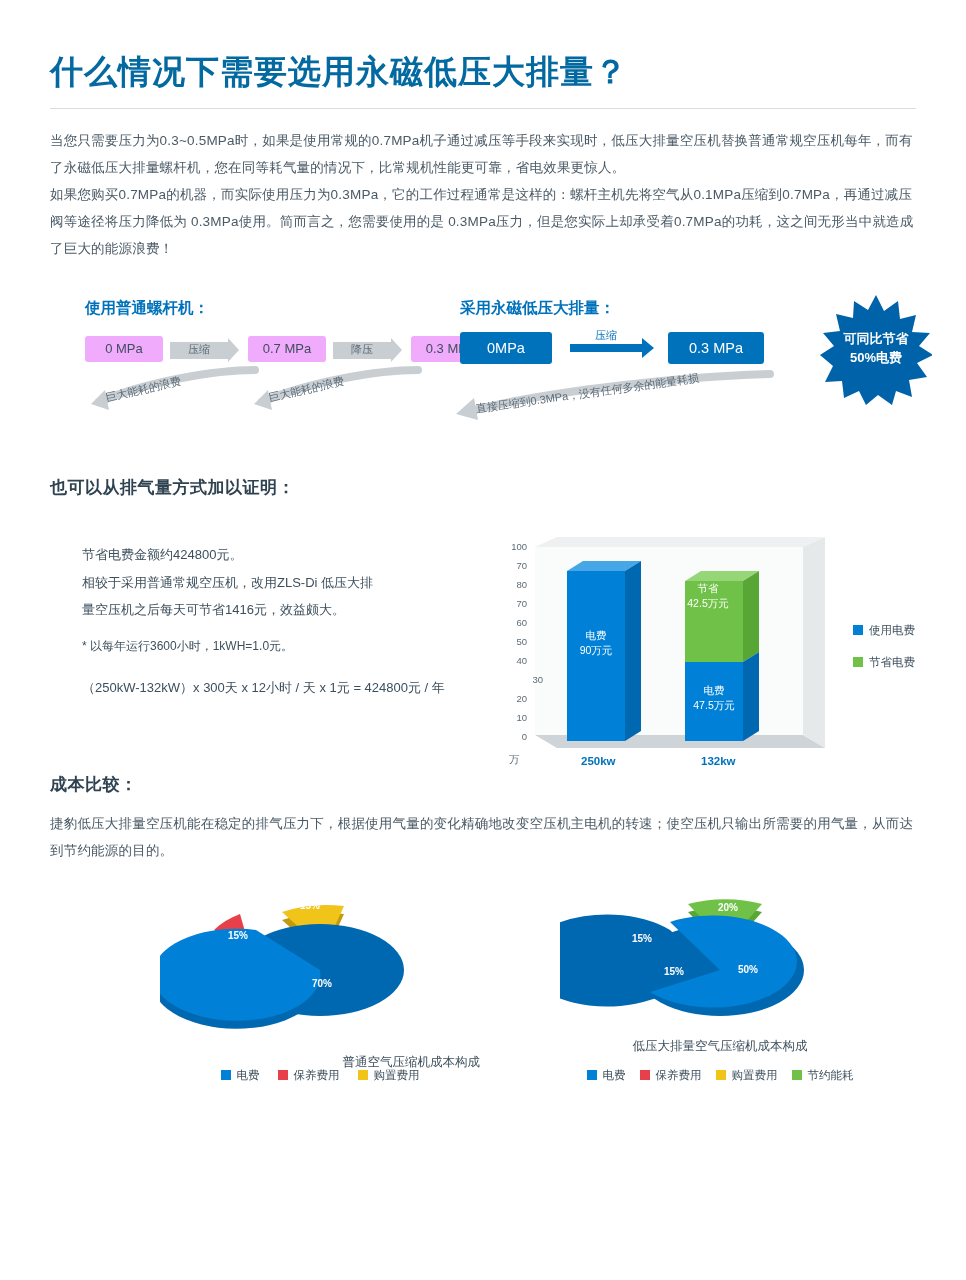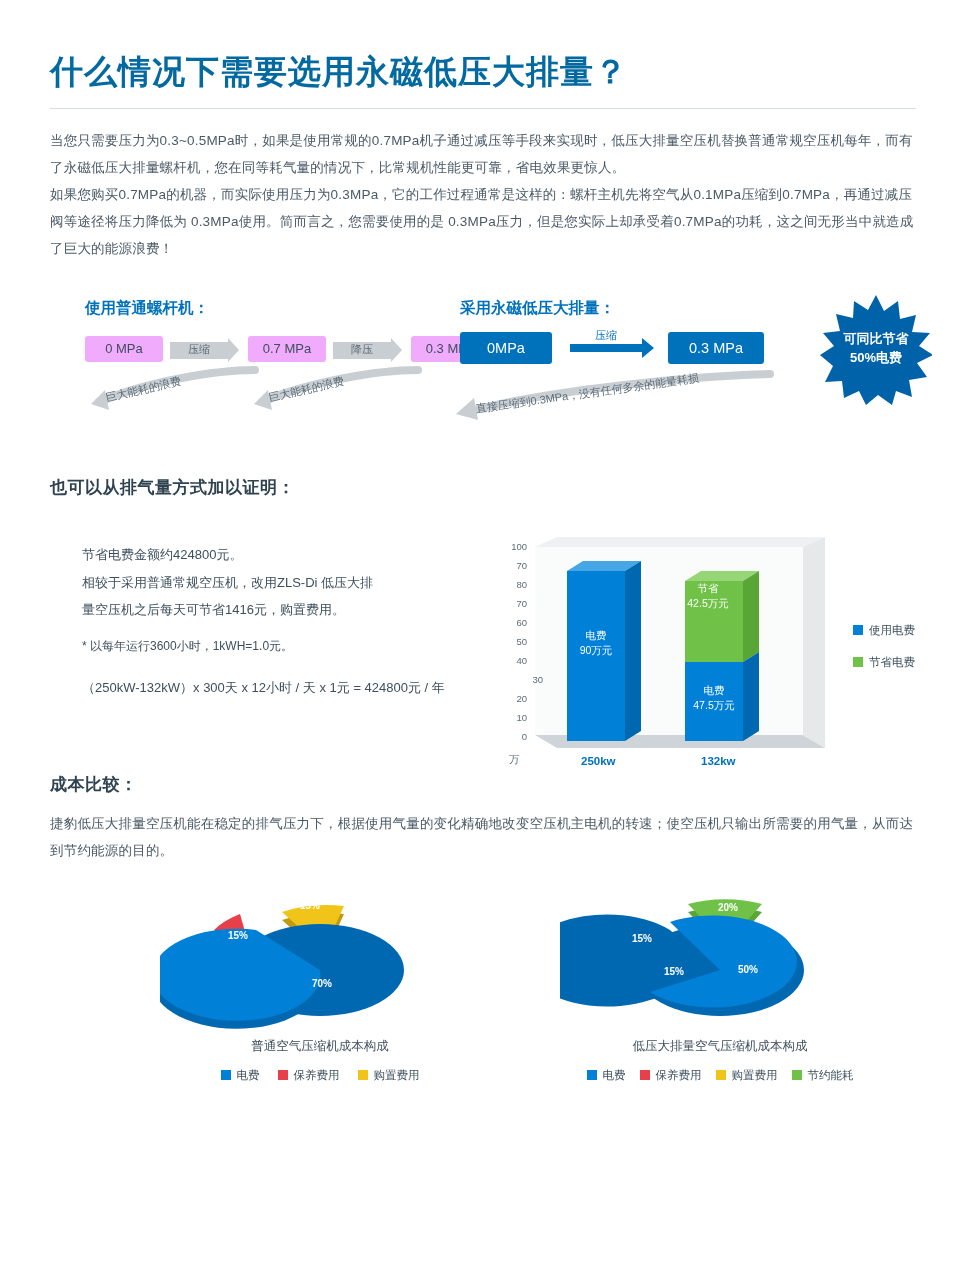--- a/index.html
+++ b/index.html
@@ -222,21 +222,21 @@
     </div>
   </div>
 
   <div class="sec-h" style="margin-top:28px;">也可以从排气量方式加以证明：</div>
 
   <div class="barblock">
 
     <div class="bar-left">
       <div>节省电费金额约424800元。</div>
       <div>相较于采用普通常规空压机，改用ZLS-Di 低压大排</div>
-      <div>量空压机之后每天可节省1416元，购置费用。</div>
+      <div>量空压机之后每天可节省1416元，效益颇大。</div>
       <div class="small" style="margin-top:10px;">* 以每年运行3600小时，1kWH=1.0元。</div>
       <div class="formula">（250kW-132kW）x 300天 x 12小时 / 天 x 1元 = 424800元 / 年</div>
     </div>
 
     <div class="chart">
 
       <svg style="position:absolute; left:0; top:0;" width="440" height="235" viewBox="0 0 440 235">
         <polygon points="30,202 52,215 320,215 298,202" fill="#cfd4d8"></polygon>
         <polygon points="30,14 30,202 298,202 298,14" fill="#fafbfb"></polygon>
         <polygon points="30,14 52,4 320,4 298,14" fill="#eef0f1"></polygon>
@@ -323,21 +323,21 @@
         </g>
 
         <path d="M160 100 L96 60 A84 46 0 1 0 160 100 Z" fill="#0068b0"></path>
         <ellipse cx="160" cy="92" rx="84" ry="46" fill="#0068b0"></ellipse>
         <path d="M160 92 L96 52 A84 46 0 1 0 160 92 Z" fill="#0080d6"></path>
       </svg>
       <div class="slice-lbl" style="left:152px; top:100px;">70%</div>
       <div class="slice-lbl" style="left:68px; top:52px;">15%</div>
       <div class="slice-lbl" style="left:140px; top:22px;">15%</div>
 
-      <div class="pie-caption" style="top:160px;">普通空气压缩机成本构成</div>
+      <div class="pie-caption" style="top:176px;text-align:right;">普通空气压缩机成本构成</div>
       <div class="pie-legend" style="top:190px;">
         <span class="legend-item">
           <span class="legend-sq" style="background:#0080d6;"></span>
           <span>电费</span>
         </span>
         <span class="legend-item">
           <span class="legend-sq" style="background:#e8404a;"></span>
           <span>保养费用</span>
         </span>
         <span class="legend-item">

